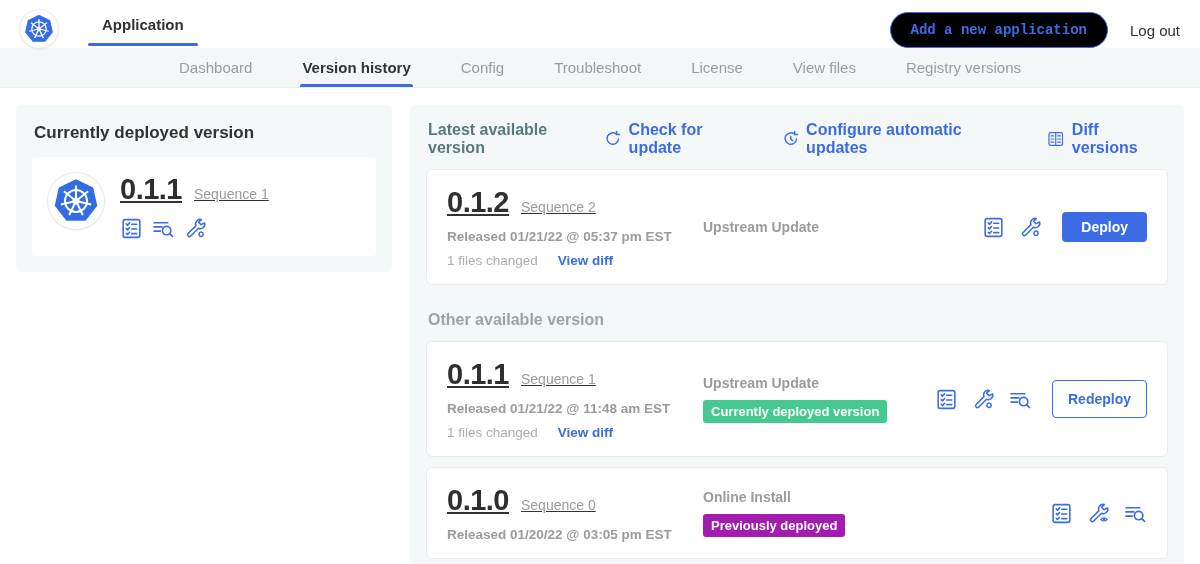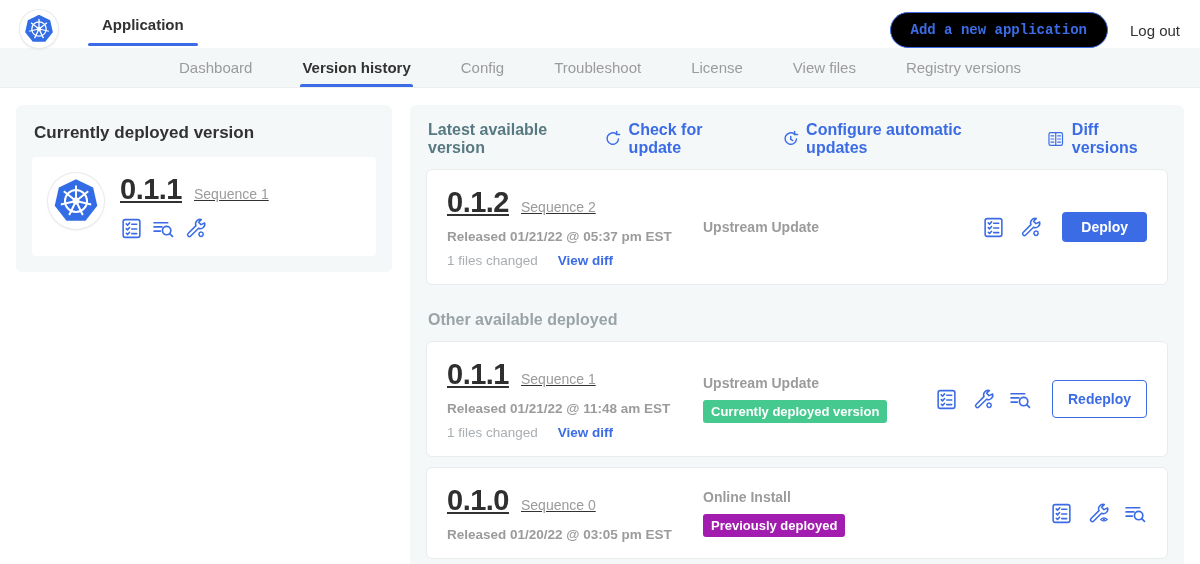--- a/index.html
+++ b/index.html
@@ -270,21 +270,21 @@
           </span>
         <span class="icon-btn">
             <svg>
               <use href="#i-wrench-gear"></use>
             </svg>
           </span>
         <button class="btn-primary">Deploy</button>
       </div>
     </div>
 
-    <h3 class="section-title">Other available deployed</h3>
+    <h3 class="section-title">Other available version</h3>
 
     <div class="version-card">
       <div class="vc-left">
         <div class="ver-line">
           <span class="ver-num">0.1.1</span>
           <span class="seq">Sequence 1</span>
         </div>
         <div class="released">Released 01/21/22 @ 11:48 am EST</div>
         <div class="files-line">
           <span>1 files changed</span>

